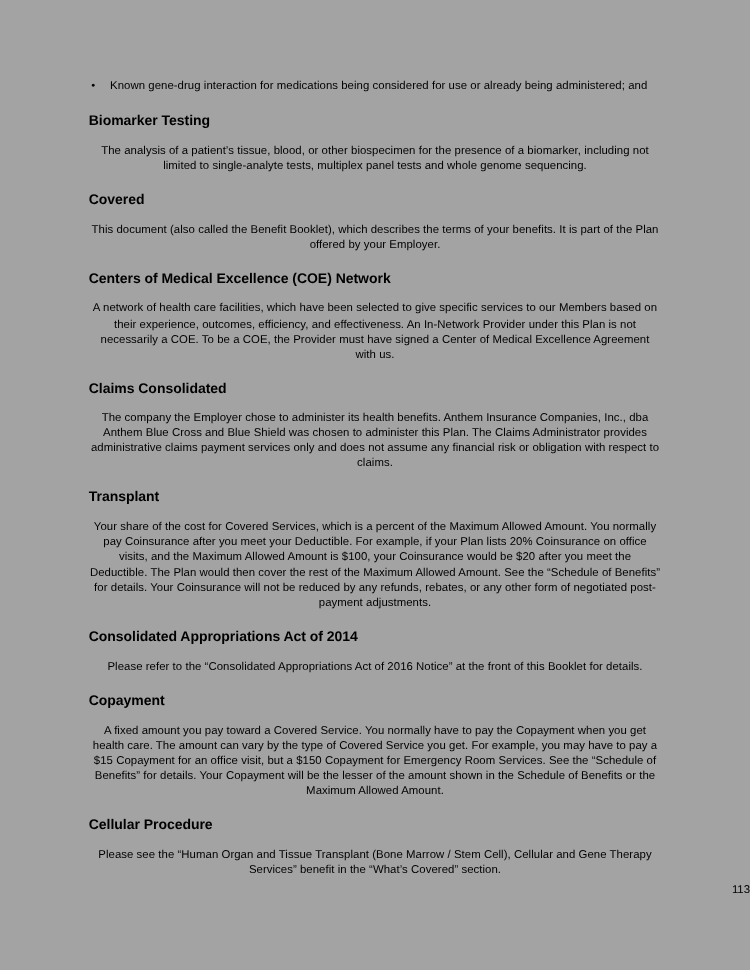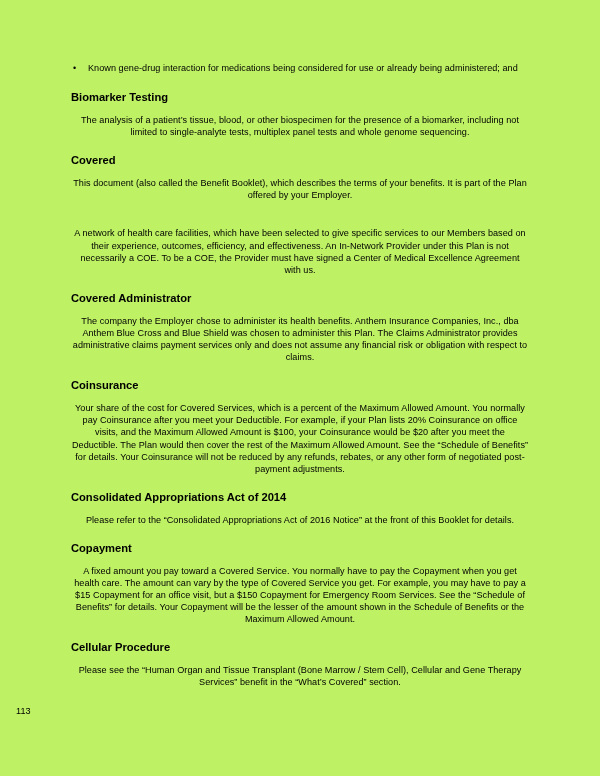--- a/index.html
+++ b/index.html
@@ -11,21 +11,21 @@
     width: 600px;
     height: 776px;
     font-family: "Liberation Sans", sans-serif;
     color: #000000;
     -webkit-font-smoothing: antialiased;
   }
   .page {
     position: relative;
     width: 600px;
     height: 776px;
-    background: #bef264;
+    background: #a3a3a3;
     box-sizing: border-box;
     padding: 0;
     overflow: hidden;
   }
   .content {
     position: absolute;
     left: 71px;
     top: 62px;
     width: 458px;
   }
@@ -67,21 +67,21 @@
     text-align: center;
   }
   .sp-heading-to-body { height: 10px; }
   .sp-body-to-heading { height: 16px; }
   .sp-bullets-to-heading { height: 17px; }
   .page-number {
     position: absolute;
     left: 16px;
     right: 0;
     top: 705px;
-    text-align: left;
+    text-align: right;
     font-size: 9.1px;
     line-height: 12px;
   }
 </style>
 </head>
 <body>
 
 <div class="page">
 
   <div class="content">
@@ -94,30 +94,31 @@
     <h2 class="section-heading">Biomarker Testing</h2>
     <div class="sp-heading-to-body"></div>
     <p class="body-text">The analysis of a patient’s tissue, blood, or other biospecimen for the presence of a biomarker, including not limited to single-analyte tests, multiplex panel tests and whole genome sequencing.</p>
 
     <div class="sp-body-to-heading"></div>
     <h2 class="section-heading">Covered</h2>
     <div class="sp-heading-to-body"></div>
     <p class="body-text">This document (also called the Benefit Booklet), which describes the terms of your benefits. It is part of the Plan offered by your Employer.</p>
 
     <div class="sp-body-to-heading"></div>
+    <h2 class="section-heading">Centers of Medical Excellence (COE) Network</h2>
     <div class="sp-heading-to-body"></div>
     <p class="body-text">A network of health care facilities, which have been selected to give specific services to our Members based on their experience, outcomes, efficiency, and effectiveness.  An In-Network Provider under this Plan is not necessarily a COE.  To be a COE, the Provider must have signed a Center of Medical Excellence Agreement with us.</p>
 
     <div class="sp-body-to-heading"></div>
-    <h2 class="section-heading">Covered Administrator</h2>
+    <h2 class="section-heading">Claims Consolidated</h2>
     <div class="sp-heading-to-body"></div>
     <p class="body-text">The company the Employer chose to administer its health benefits.  Anthem Insurance Companies, Inc., dba Anthem Blue Cross and Blue Shield was chosen to administer this Plan.  The Claims Administrator provides administrative claims payment services only and does not assume any financial risk or obligation with respect to claims.</p>
 
     <div class="sp-body-to-heading"></div>
-    <h2 class="section-heading">Coinsurance</h2>
+    <h2 class="section-heading">Transplant</h2>
     <div class="sp-heading-to-body"></div>
     <p class="body-text">Your share of the cost for Covered Services, which is a percent of the Maximum Allowed Amount.  You normally pay Coinsurance after you meet your Deductible.  For example, if your Plan lists 20% Coinsurance on office visits, and the Maximum Allowed Amount is $100, your Coinsurance would be $20 after you meet the Deductible.  The Plan would then cover the rest of the Maximum Allowed Amount.  See the “Schedule of Benefits” for details.  Your Coinsurance will not be reduced by any refunds, rebates, or any other form of negotiated post-payment adjustments.</p>
 
     <div class="sp-body-to-heading"></div>
     <h2 class="section-heading">Consolidated Appropriations Act of 2014</h2>
     <div class="sp-heading-to-body"></div>
     <p class="body-text">Please refer to the “Consolidated Appropriations Act of 2016 Notice” at the front of this Booklet for details.</p>
 
     <div class="sp-body-to-heading"></div>
     <h2 class="section-heading">Copayment</h2>

